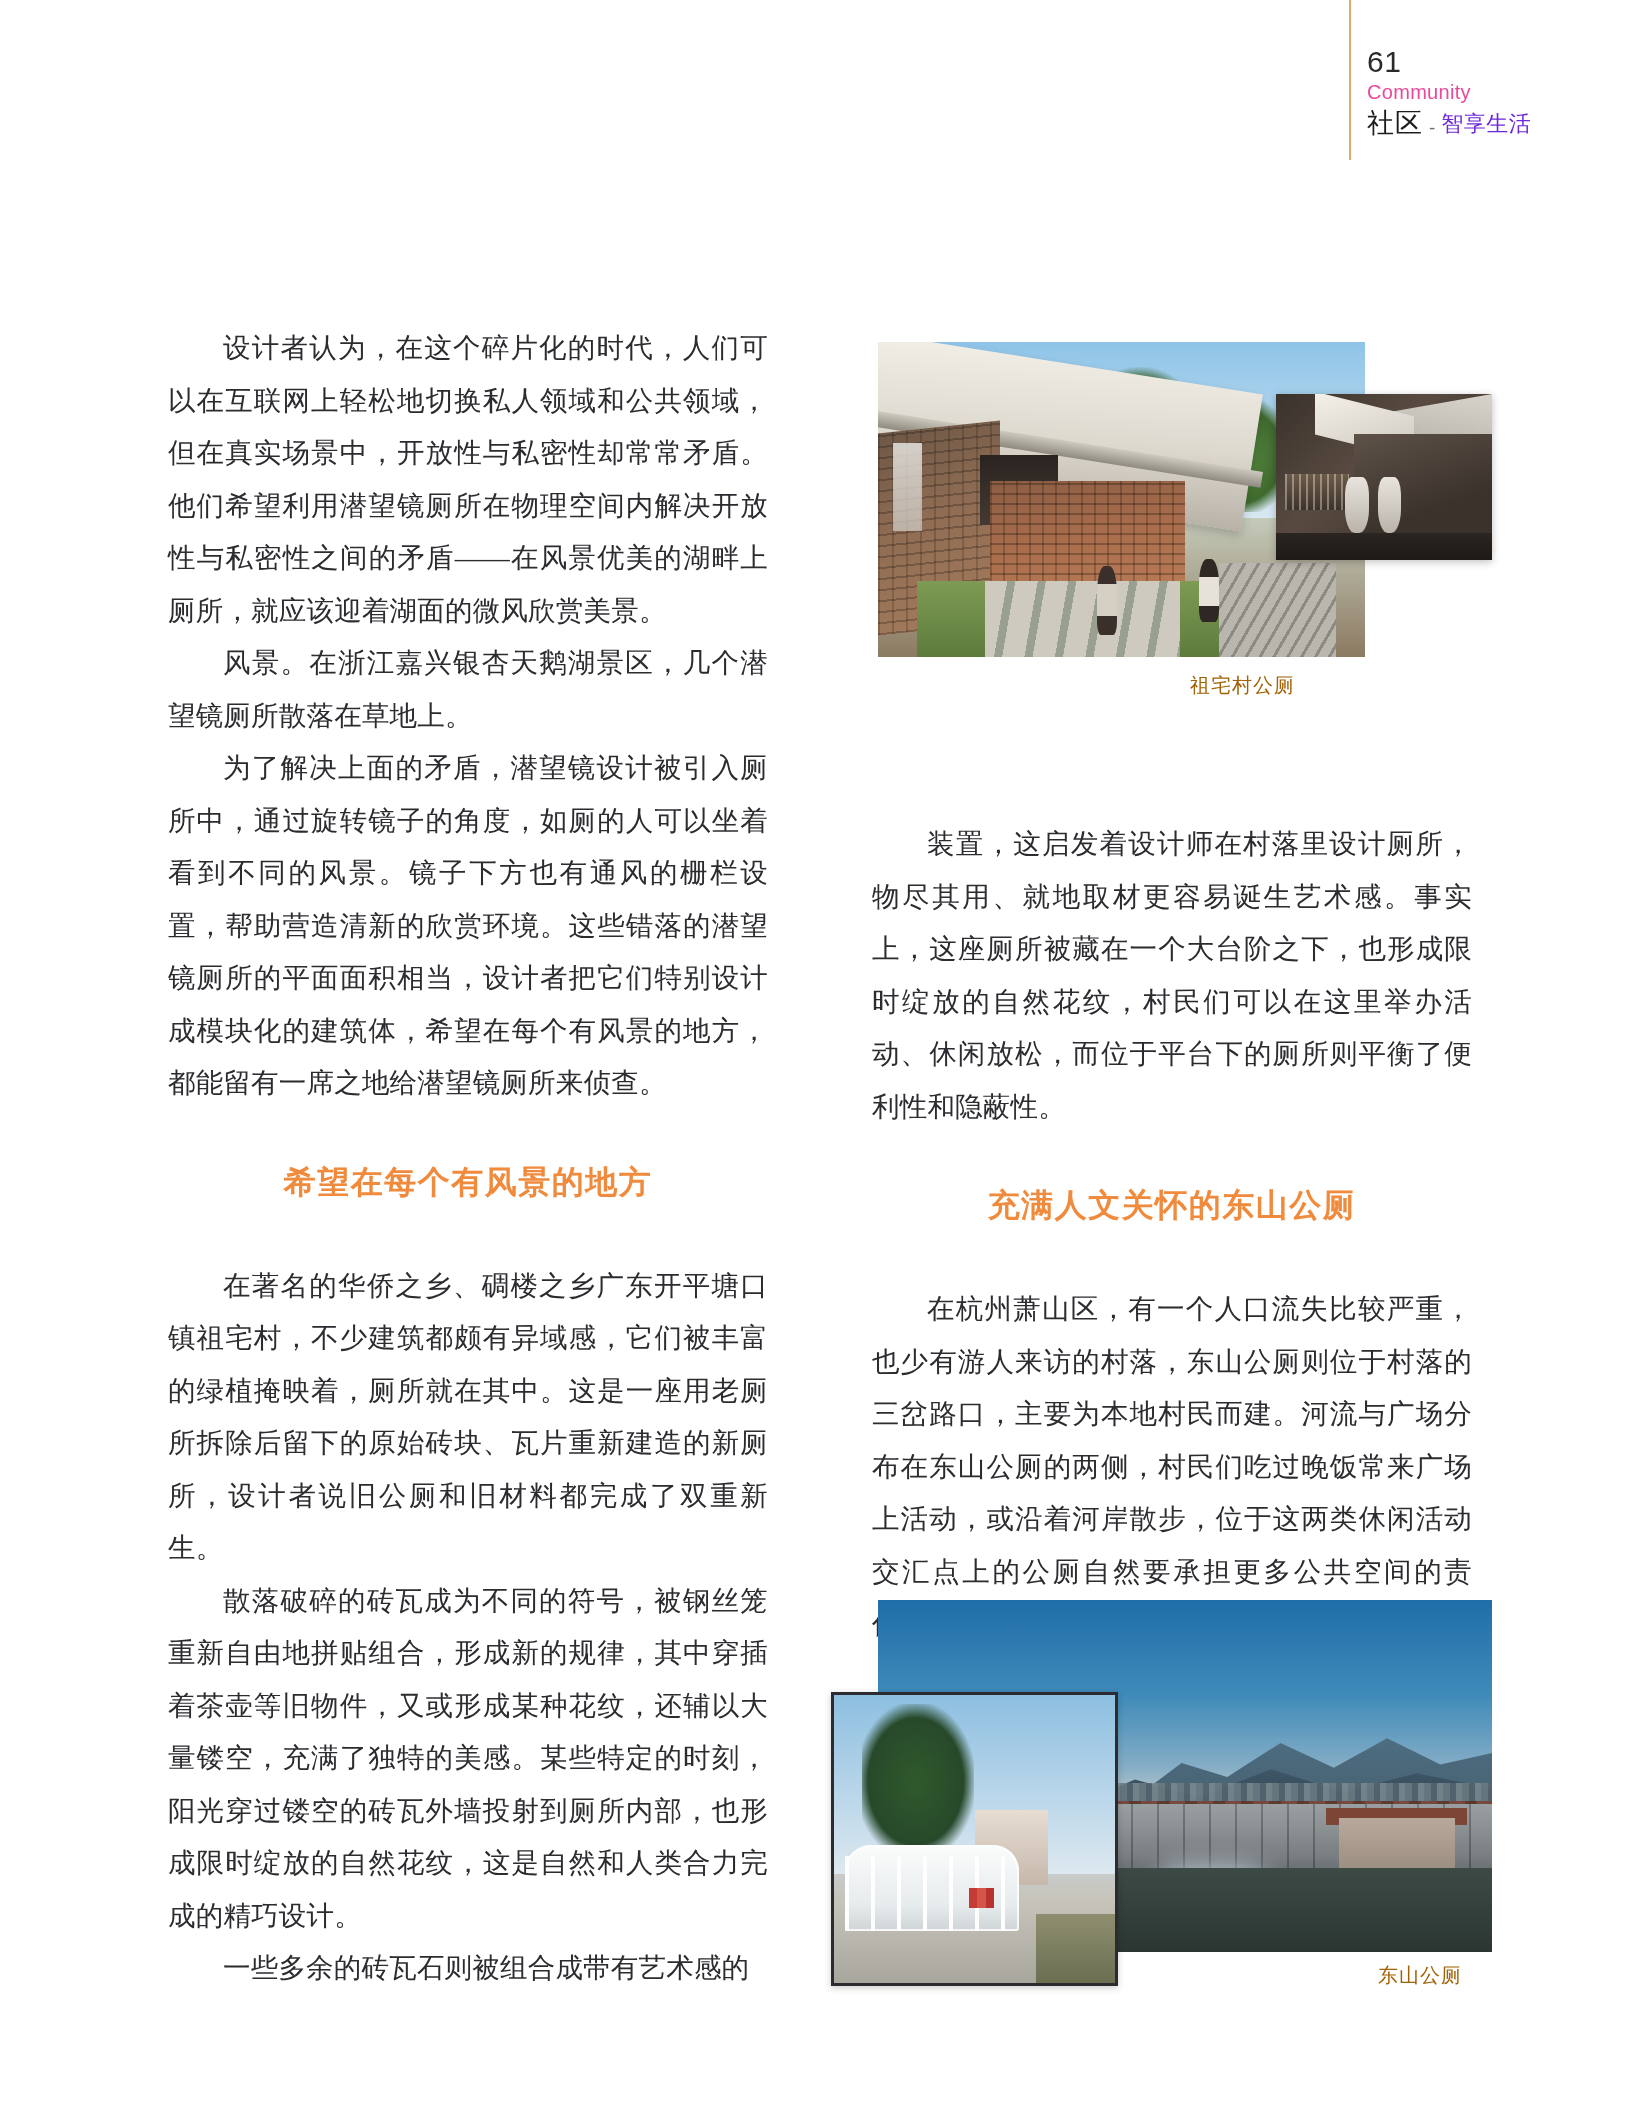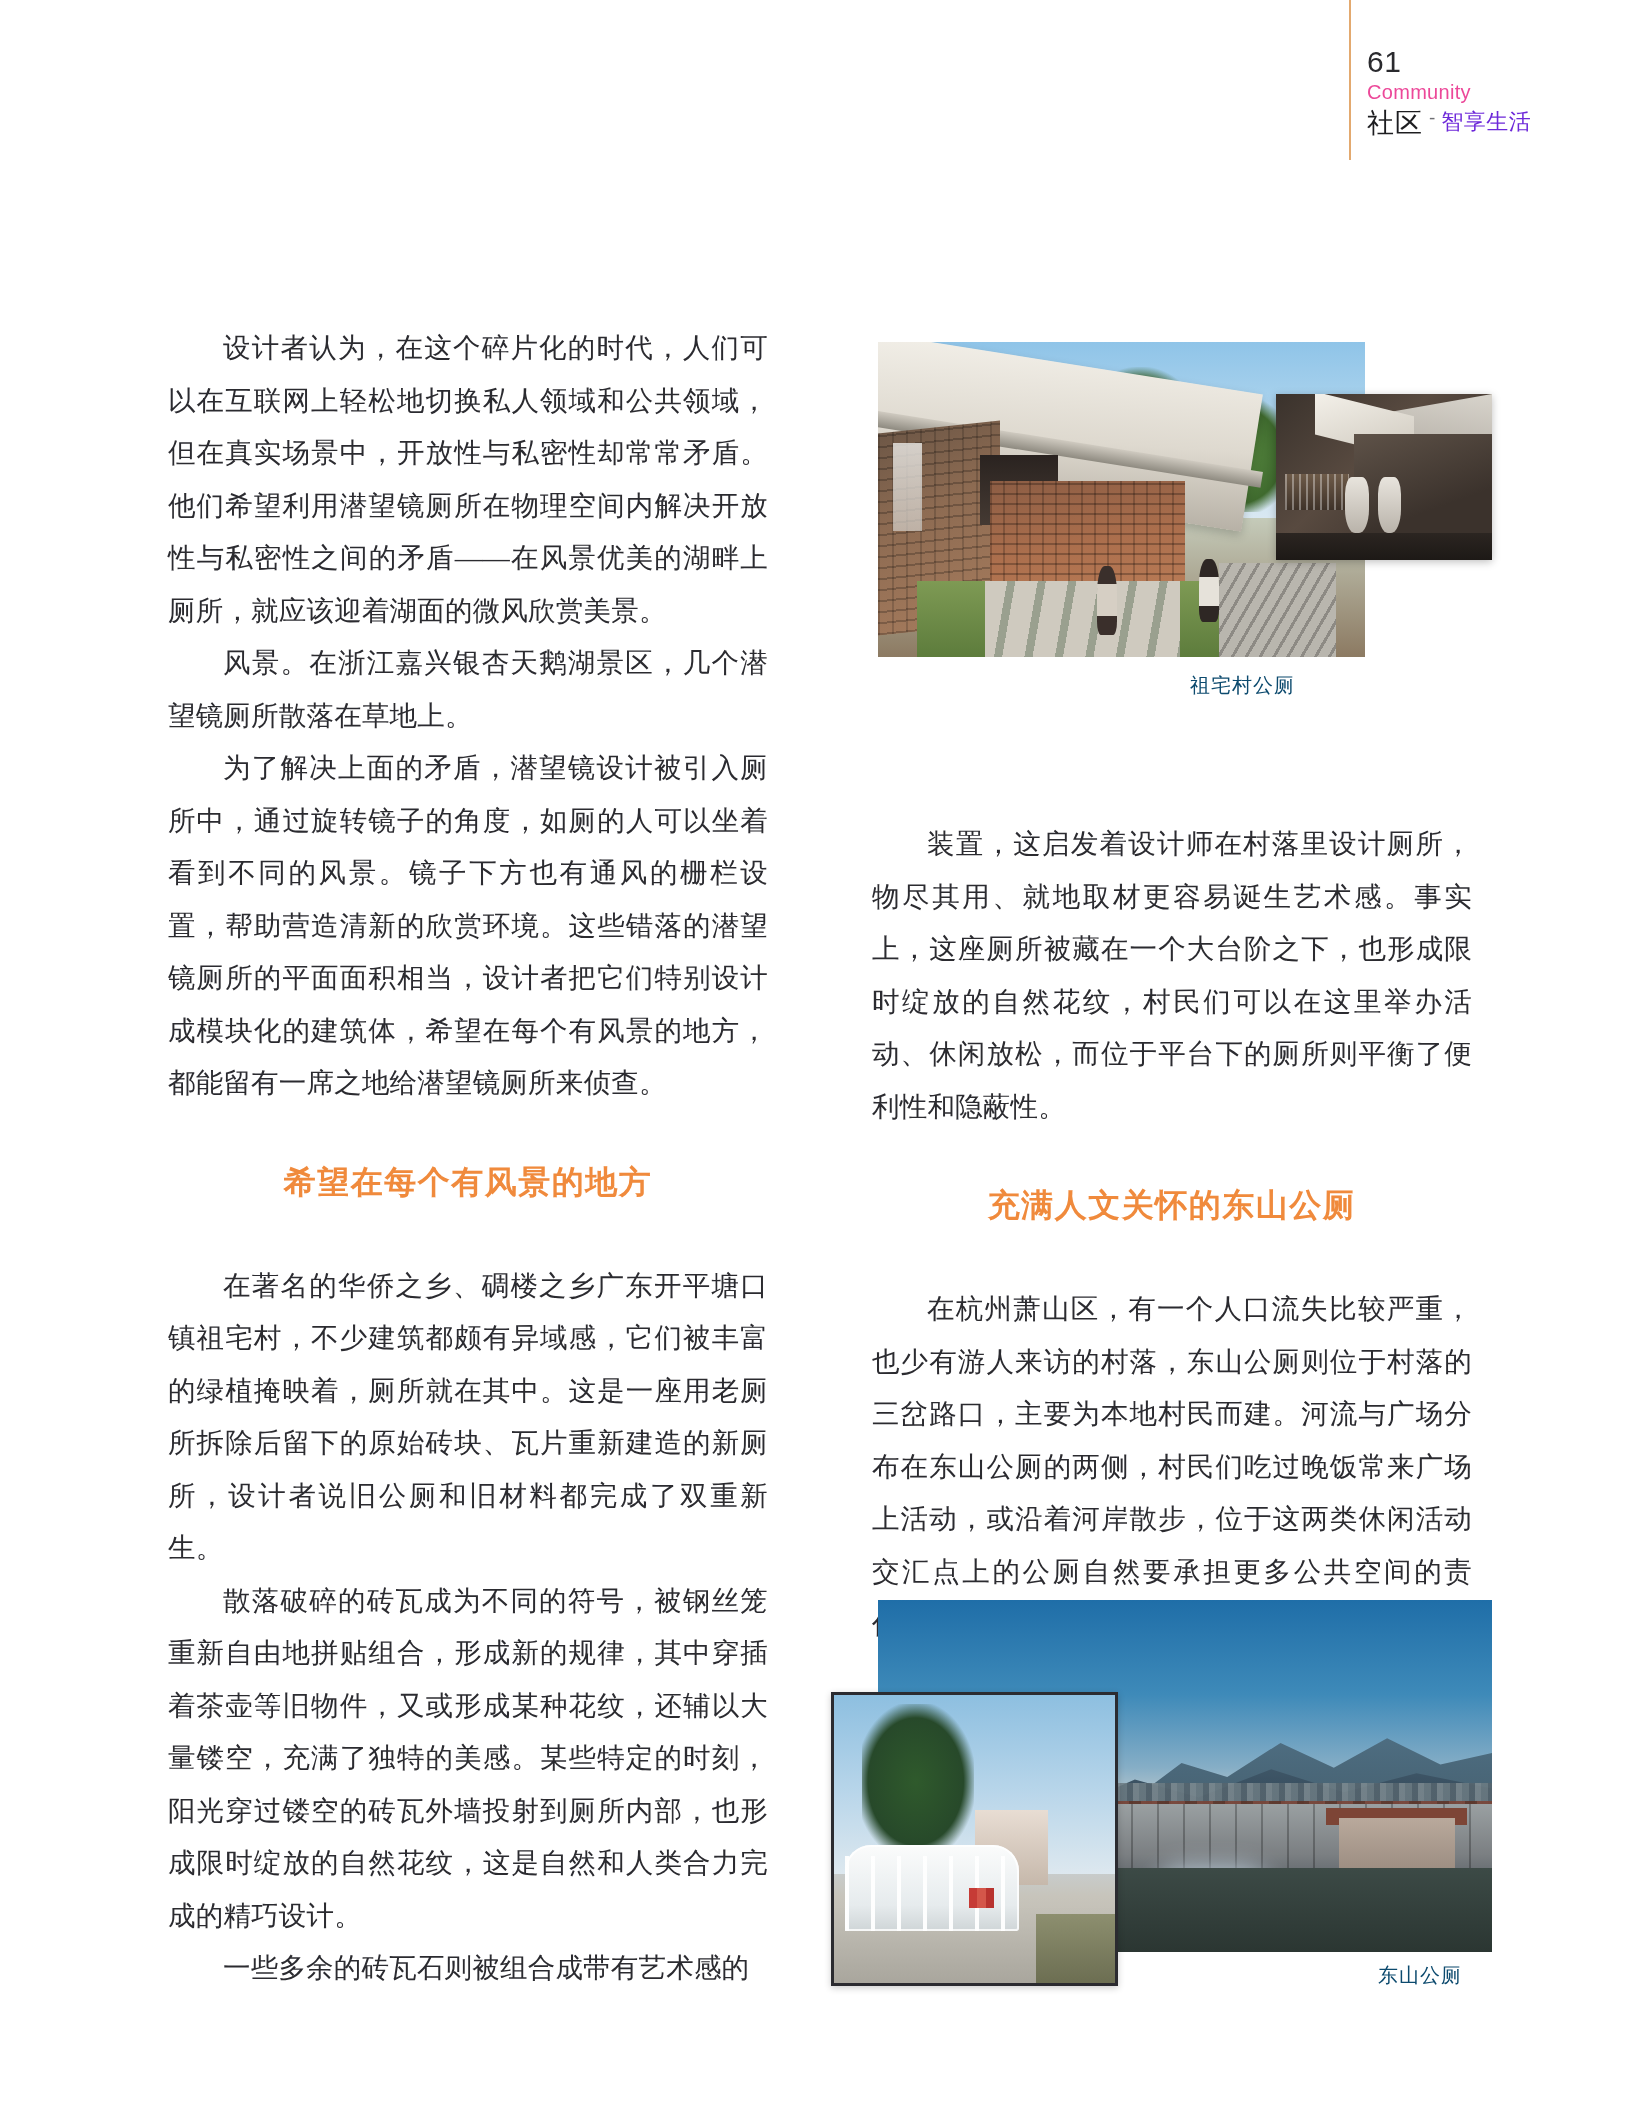--- a/index.html
+++ b/index.html
@@ -52,21 +52,21 @@
   .section-en {
     font-family: "Liberation Sans", "DejaVu Sans", sans-serif;
     font-size: 20px;
     line-height: 26px;
     color: #ec4899;
     letter-spacing: 0.3px;
     margin-top: 1px;
   }
   .section-cn-row {
     display: flex;
-    align-items: flex-start;
+    align-items: flex-end;
     margin-top: 2px;
   }
   .section-cn-main {
     font-family: "Liberation Sans", "DejaVu Sans", sans-serif;
     font-size: 27px;
     line-height: 32px;
     color: #1d1d20;
     letter-spacing: 1px;
   }
   .section-cn-sep {
@@ -120,21 +120,21 @@
   .figure { position: absolute; }
   .photo {
     position: absolute;
     overflow: hidden;
   }
   .caption {
     position: absolute;
     font-family: "Liberation Sans", "DejaVu Sans", sans-serif;
     font-size: 20px;
     line-height: 26px;
-    color: #0c4a6e;
+    color: #a16207;
     letter-spacing: 1px;
     white-space: nowrap;
   }
 
   
   #fig1-main {
     left: 878px; top: 342px; width: 487px; height: 315px;
     background: linear-gradient(180deg,#9ecbe8 0%, #bedbee 32%, #cfd9c9 48%, #8c7a62 100%);
   }
   #fig1-main .sky {

